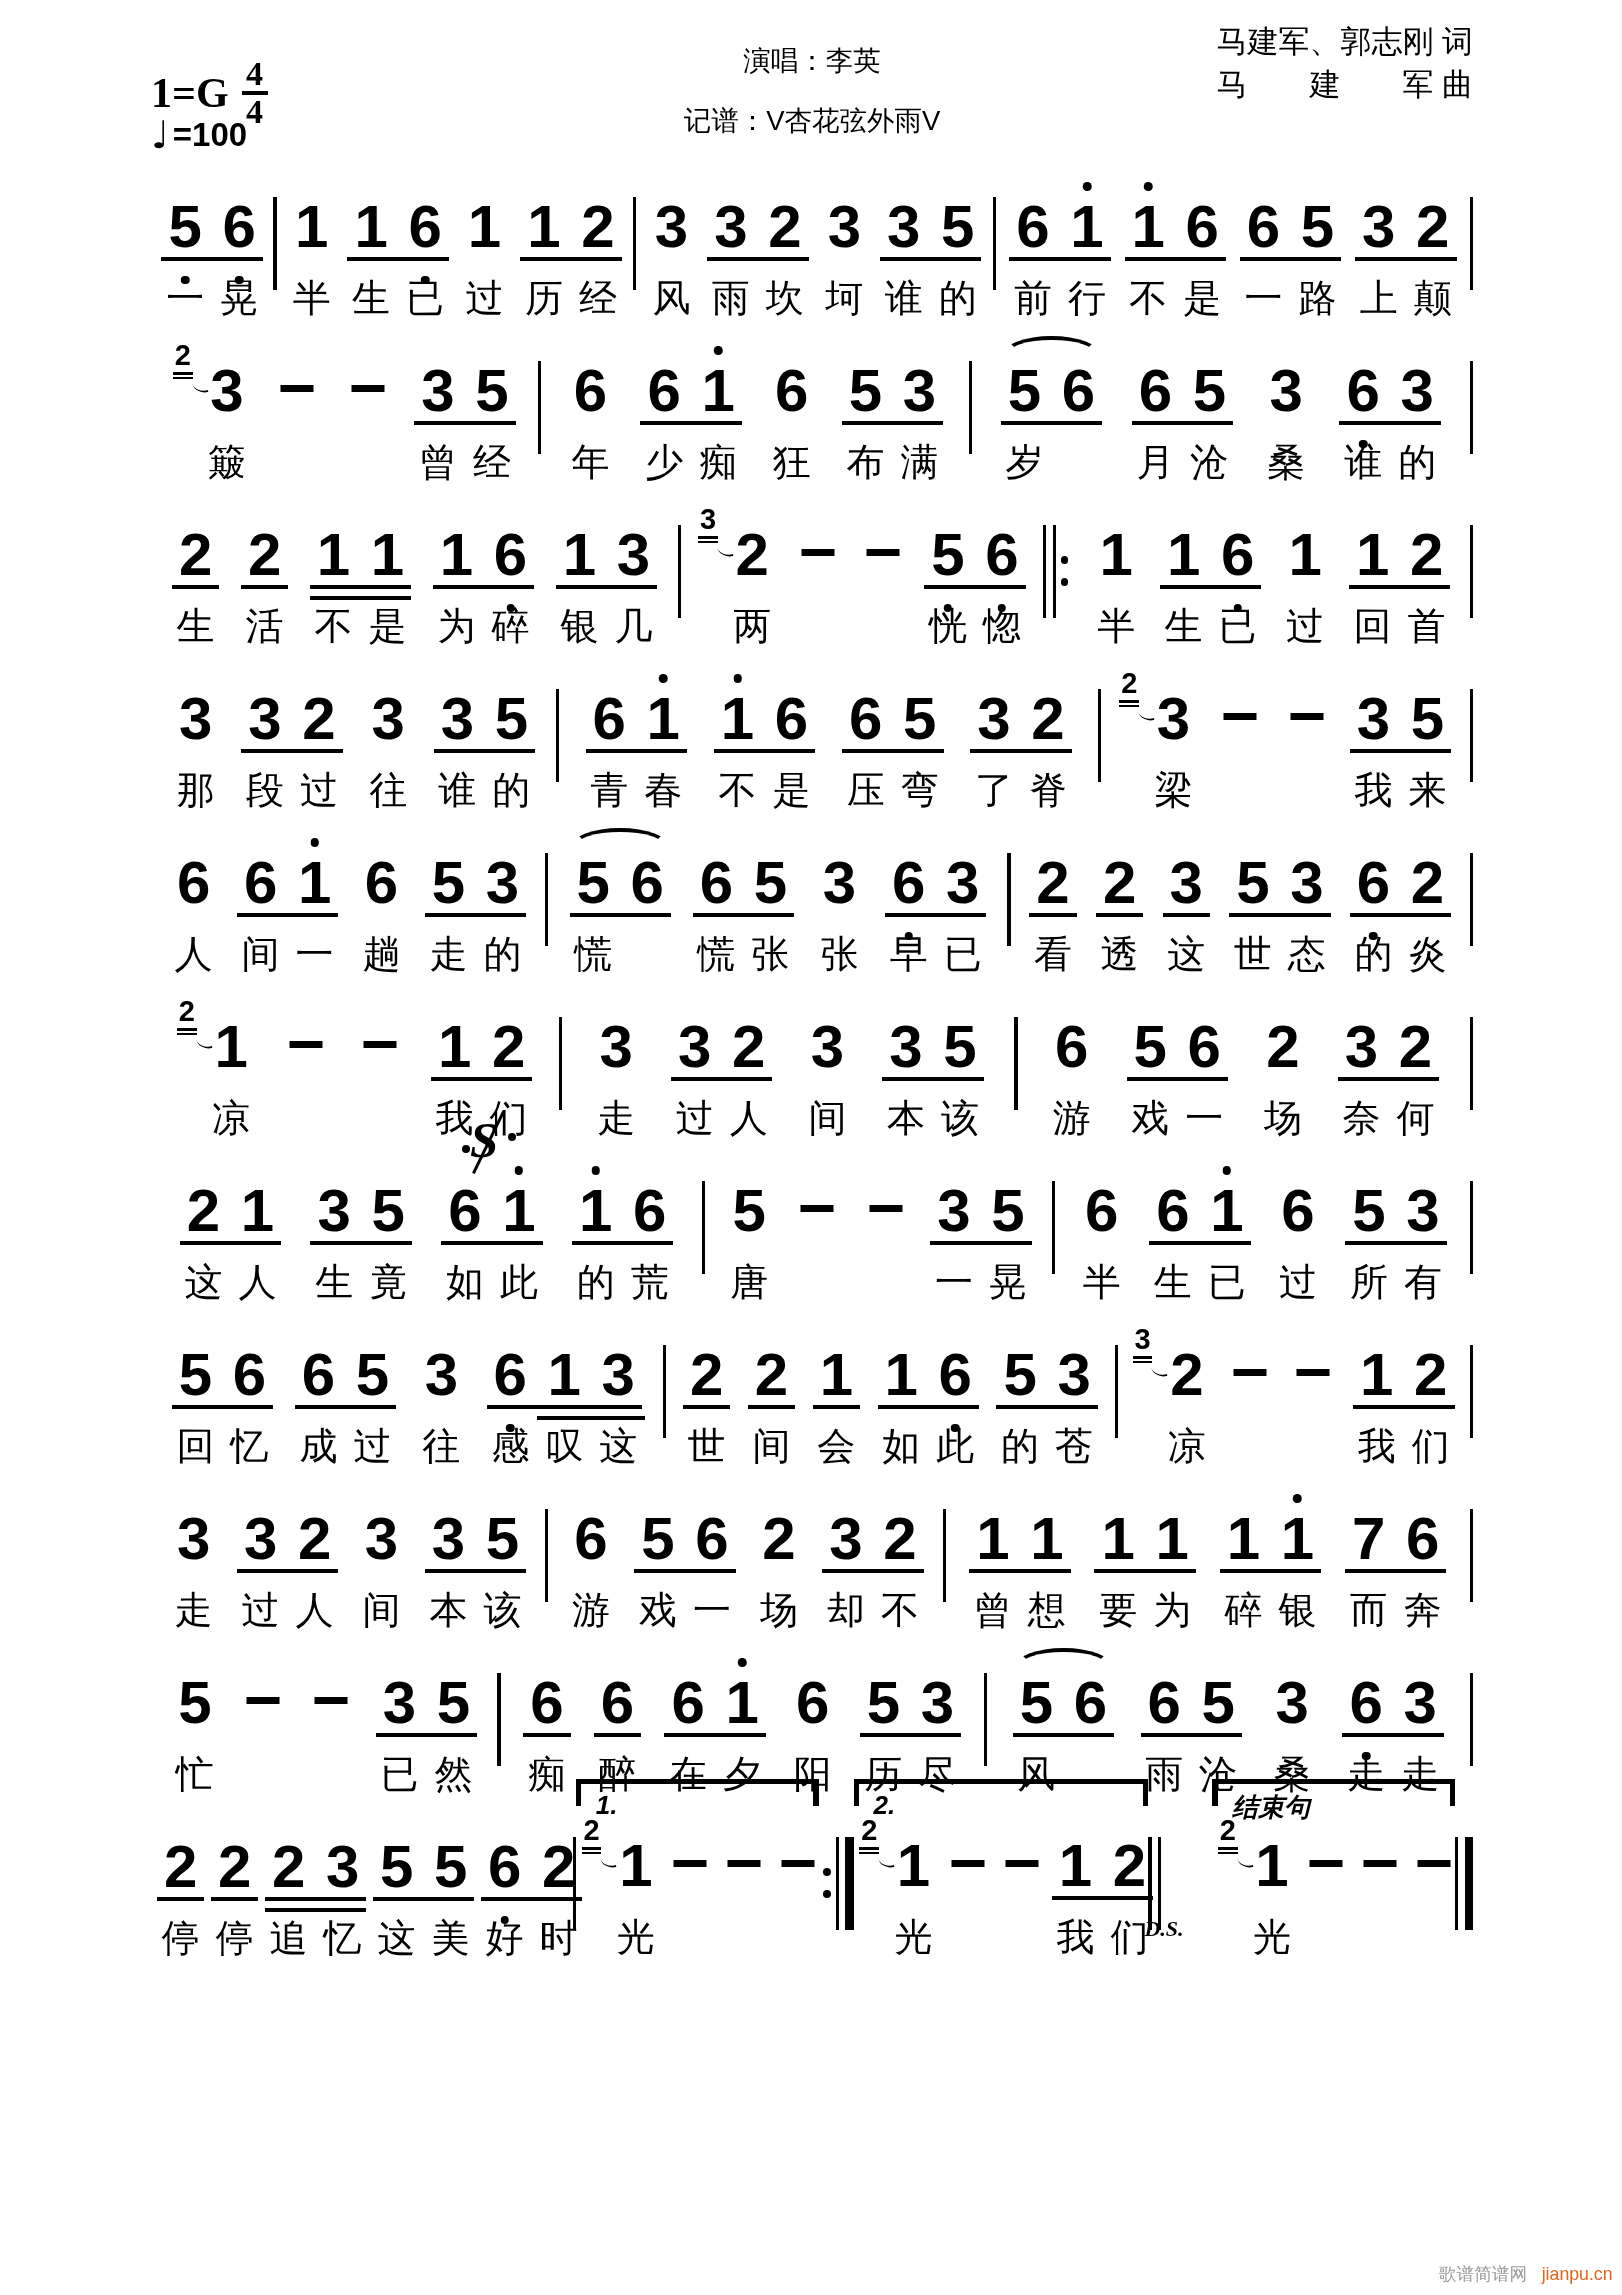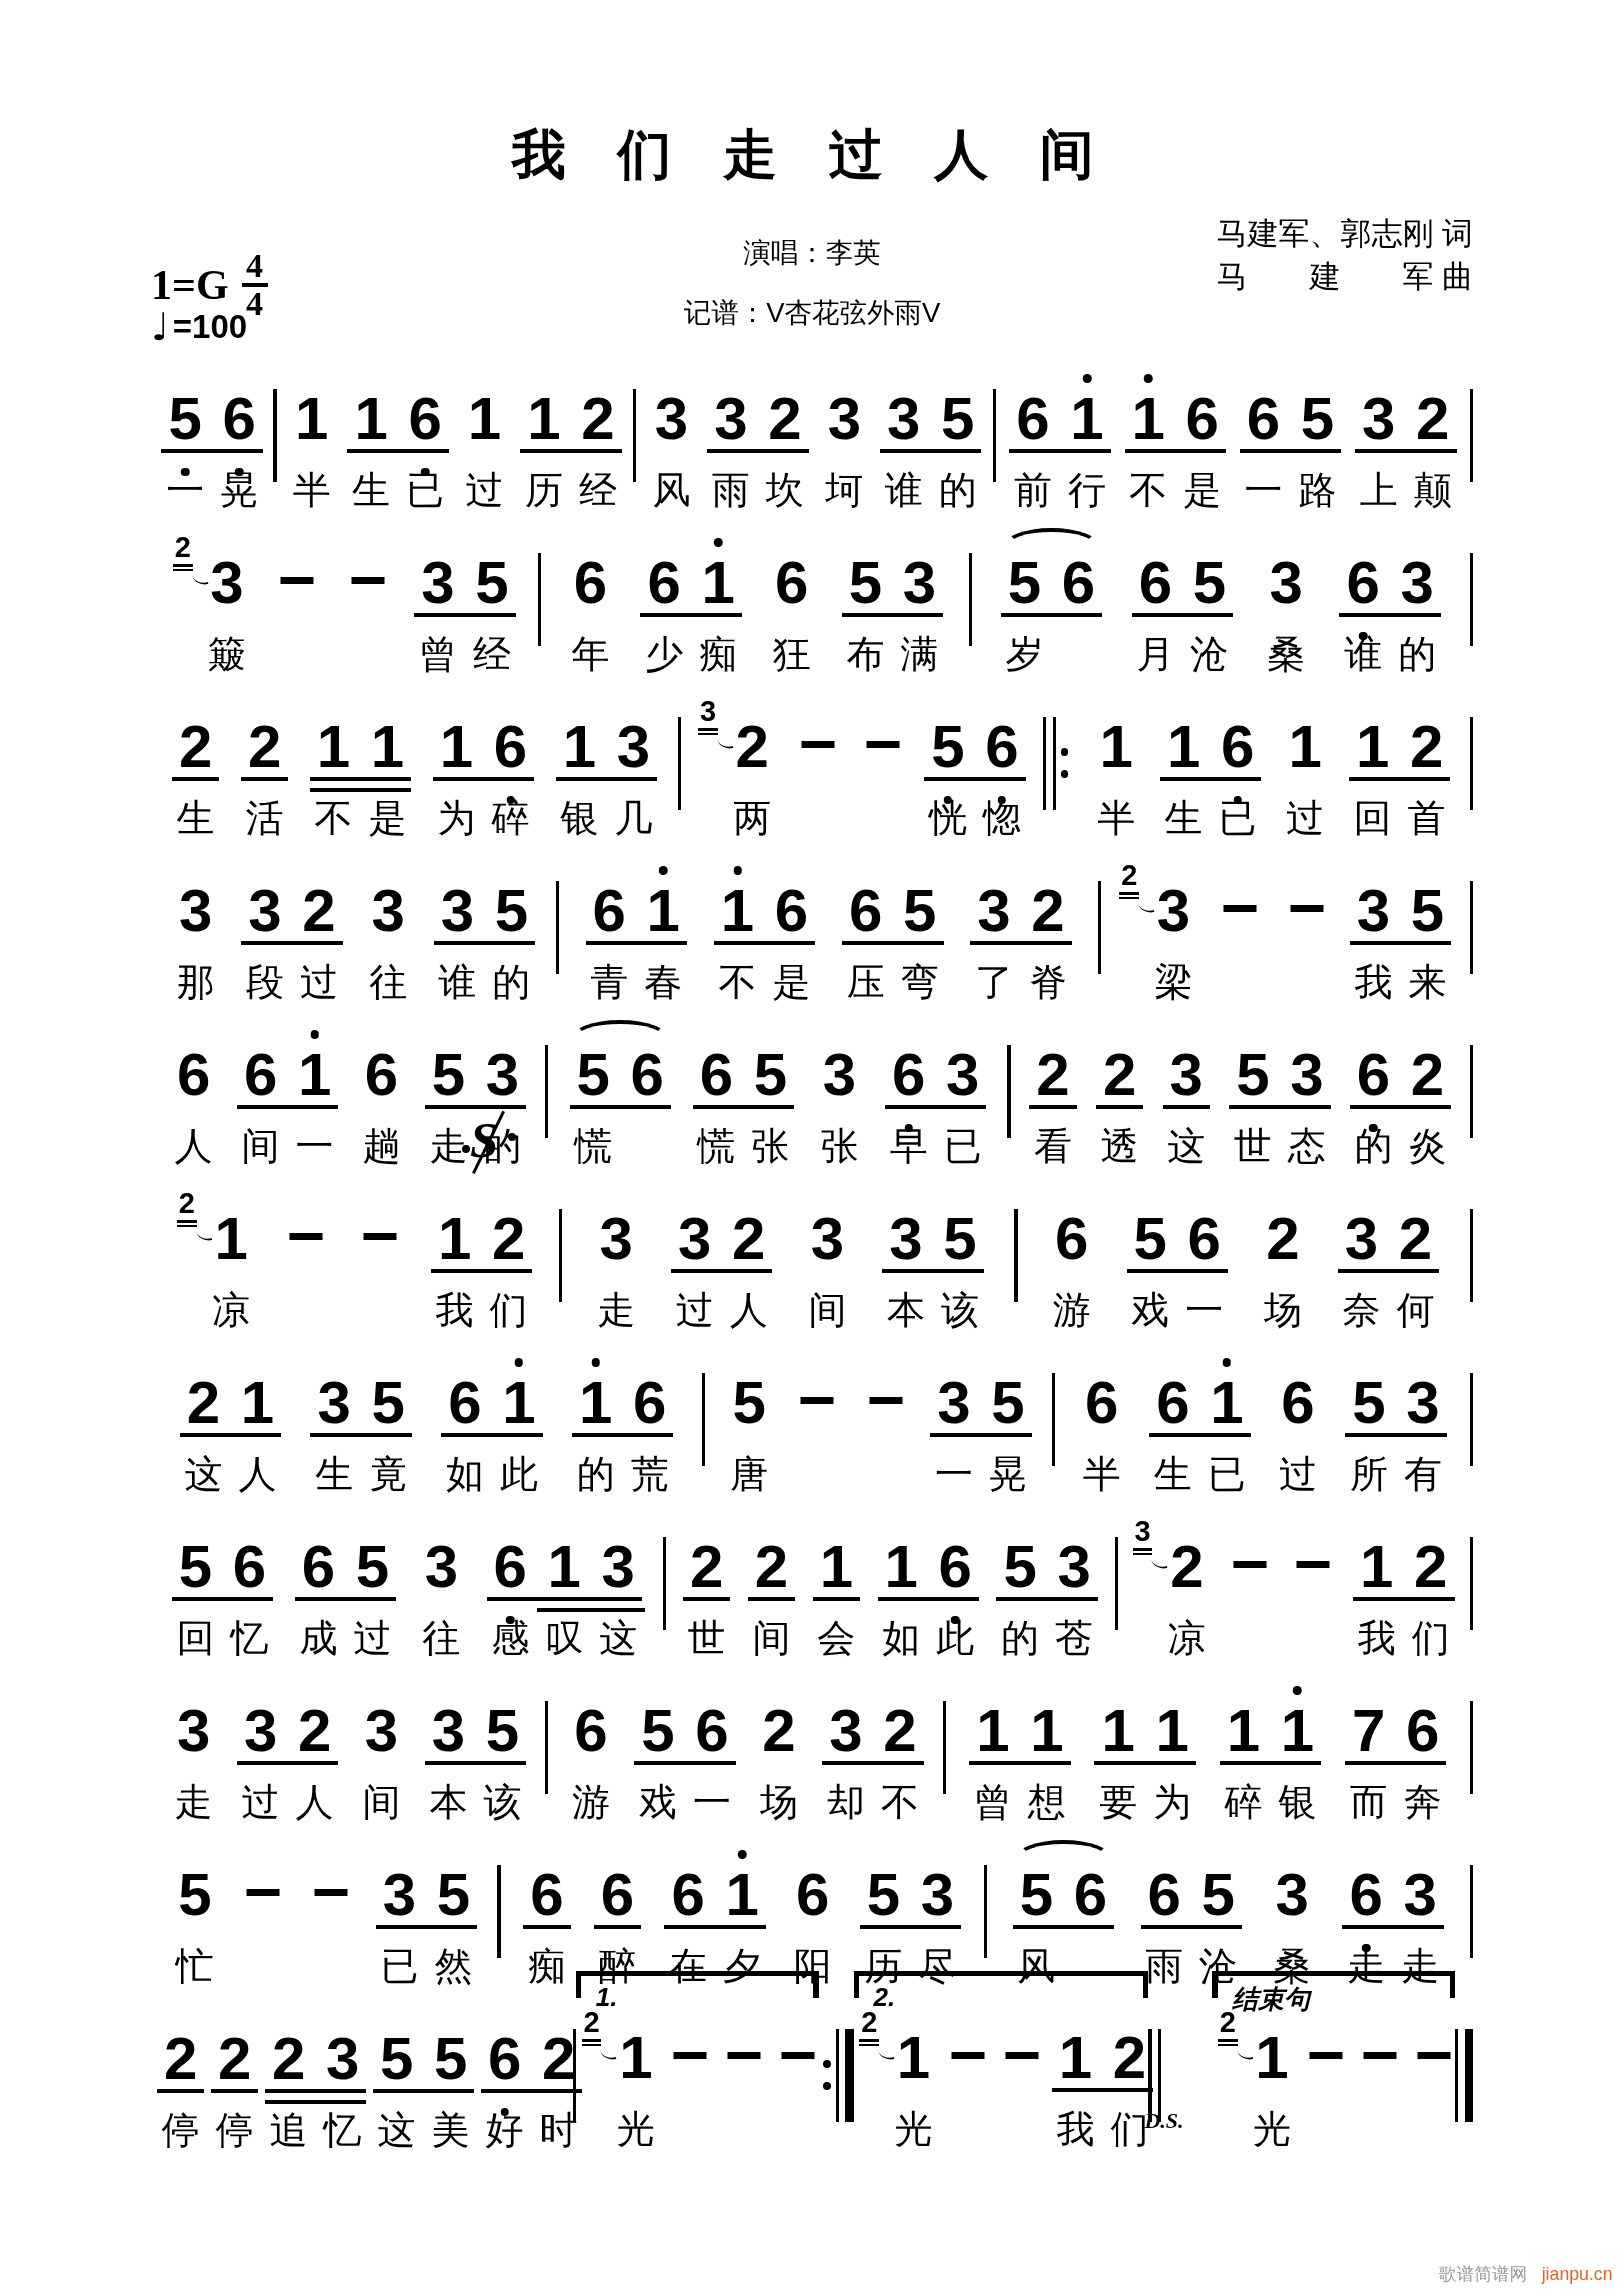--- a/index.html
+++ b/index.html
@@ -69,21 +69,20 @@
 
   .watermark{position:absolute;right:10.5px;bottom:9.2px;font-size:17.7px;white-space:nowrap;}
   .watermark .wm-site{color:#9a9a9a;text-align:right;}
   .watermark .wm-url{color:#e4641e;margin-left:6.5px;padding-left:8px;}
 </style>
 </head>
 <body>
 
 <div id="page">
   <div id="content">
-    <div class="title">我 们 走 过 人 间</div>
 
     <div class="hdr">
       <div class="keysig">
         <span>1</span>
           <span>=</span>
           <span>G</span>
         <span class="meter">
           <span>4</span>
           <span class="fbar"></span>
           <span>4</span>

